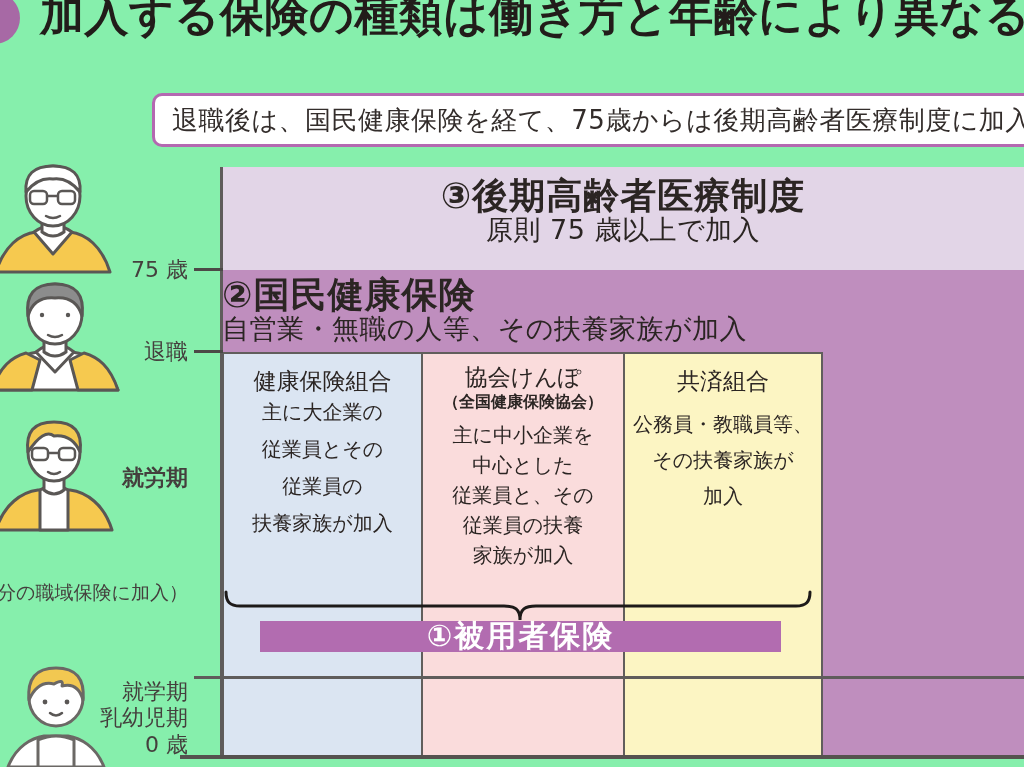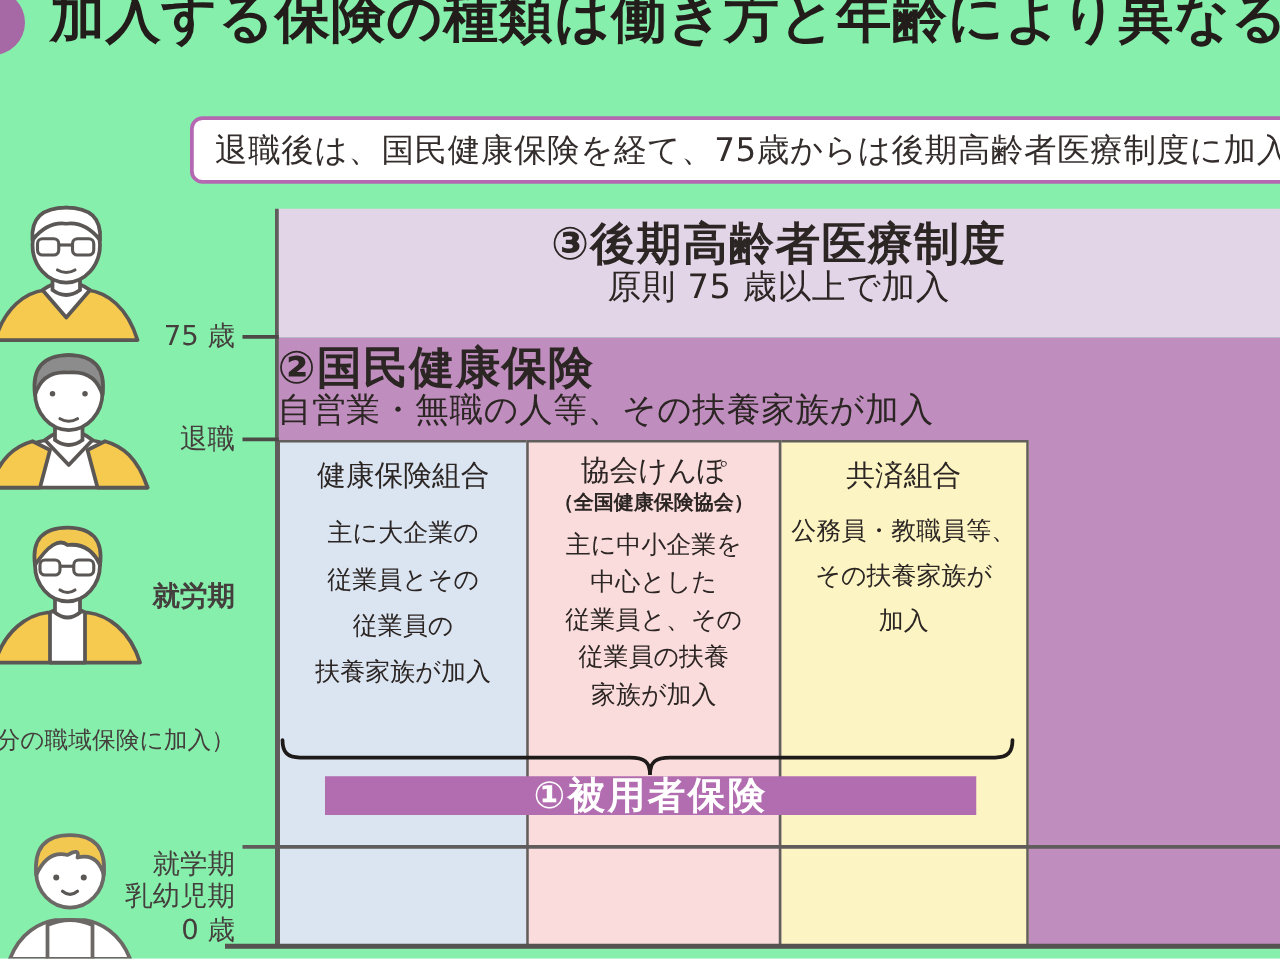--- a/index.html
+++ b/index.html
@@ -35,21 +35,21 @@
   .region-sub { font-size:27px; line-height:30px; margin-top:4px; letter-spacing:0.5px; }
 
   .col { top:352px; height:406px; box-sizing:border-box; border:2.5px solid #615e5c; text-align:center; }
   .col1 { left:222px; width:201px; background:#dbe5f2; }
   .col2 { left:421px; width:204px; background:#fadcdc; }
   .col3 { left:623px; width:200px; background:#fcf5c3; }
   .col-title { font-weight:normal; font-size:23px; line-height:26px; margin-top:14px; }
   .col2 .col-title { margin-top:10px; }
   .col-subtitle { font-weight:bold; font-size:16px; line-height:20px; margin-top:2px; }
   .col-body { font-size:20px; white-space:pre-line; }
-  .col1 .col-body { line-height:37px; margin-top:14px; }
+  .col1 .col-body { line-height:37px; }
   .col2 .col-body { line-height:30px; margin-top:8px; }
   .col3 .col-body { line-height:36px; margin-top:12px; }
 
   
   .brace-svg { left:224px; top:589px; width:590px; height:34px; }
   .banner {
     left:260px; top:621px; width:521px; height:31px; background:#b26cb0;
     display:flex; align-items:center; justify-content:center;
     color:#ffffff; font-weight:bold; font-size:30px; letter-spacing:2px;
   }

